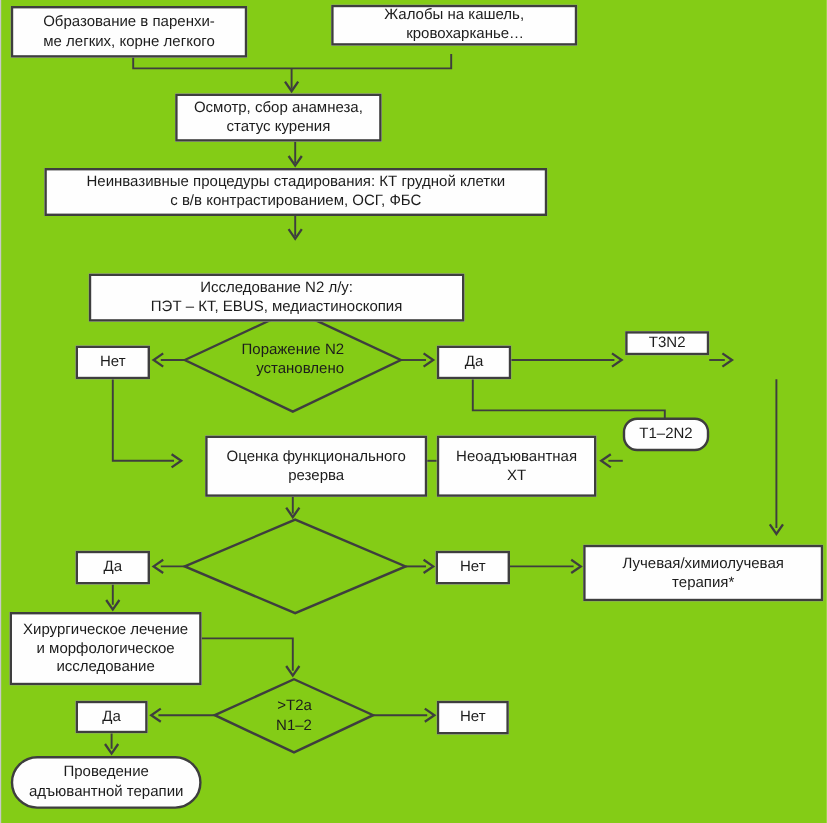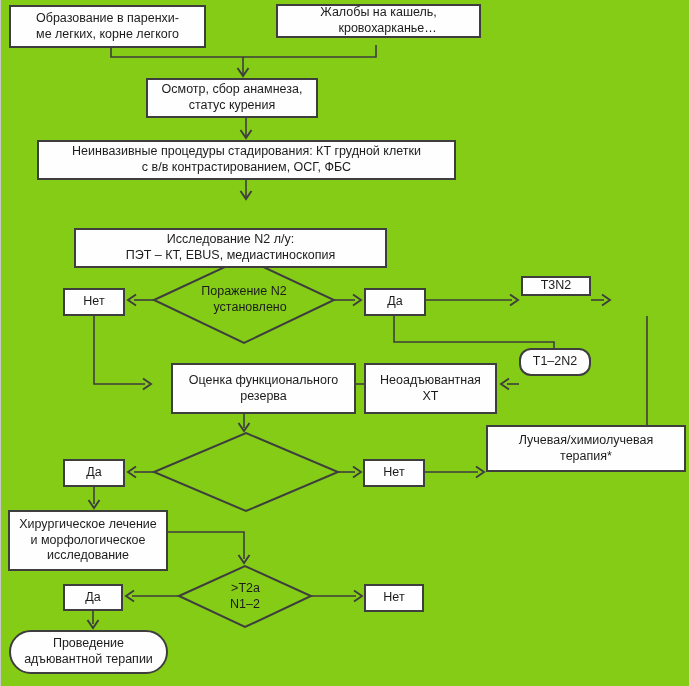--- a/index.html
+++ b/index.html
@@ -39,21 +39,21 @@
   #n-n2study{left:73px;top:202px;width:313px;height:40px;margin-top:26px;}
   #n-no1{left:62px;top:288px;width:62px;height:28px;}
   #n-yes1{left:363px;top:288px;width:62px;height:28px;}
   #n-t3n2{left:520px;top:276px;width:70px;height:20px;}
   #n-iiib{left:612px;top:288px;width:68px;height:28px;}
   #n-t12n2{left:518px;top:348px;width:72px;height:28px;border-radius:12px;}
   #n-neo{left:363px;top:363px;width:133px;height:51px;}
   #n-assess{left:152px;top:363px;width:185px;height:51px;margin-left:18px;}
   #n-yes2{left:62px;top:459px;width:62px;height:28px;}
   #n-no2{left:362px;top:459px;width:62px;height:28px;}
-  #n-radio{left:485px;top:425px;width:200px;height:47px;}
+  #n-radio{left:485px;top:454px;width:200px;height:47px;}
   #n-surgery{left:7px;top:510px;width:160px;height:61px;}
   #n-yes3{left:62px;top:584px;width:60px;height:27px;}
   #n-no3{left:363px;top:584px;width:60px;height:28px;}
   #n-adjuvant{left:8px;top:630px;width:159px;height:44px;border-radius:22px;}
   #l-n2decision{left:153px;top:274px;width:180px;height:52px;}
   #l-surgdecision{left:153px;top:446px;width:184px;height:52px;}
   #l-t2adecision{left:184px;top:580px;width:120px;height:34px;}
 </style>
 </head>
 <body>

